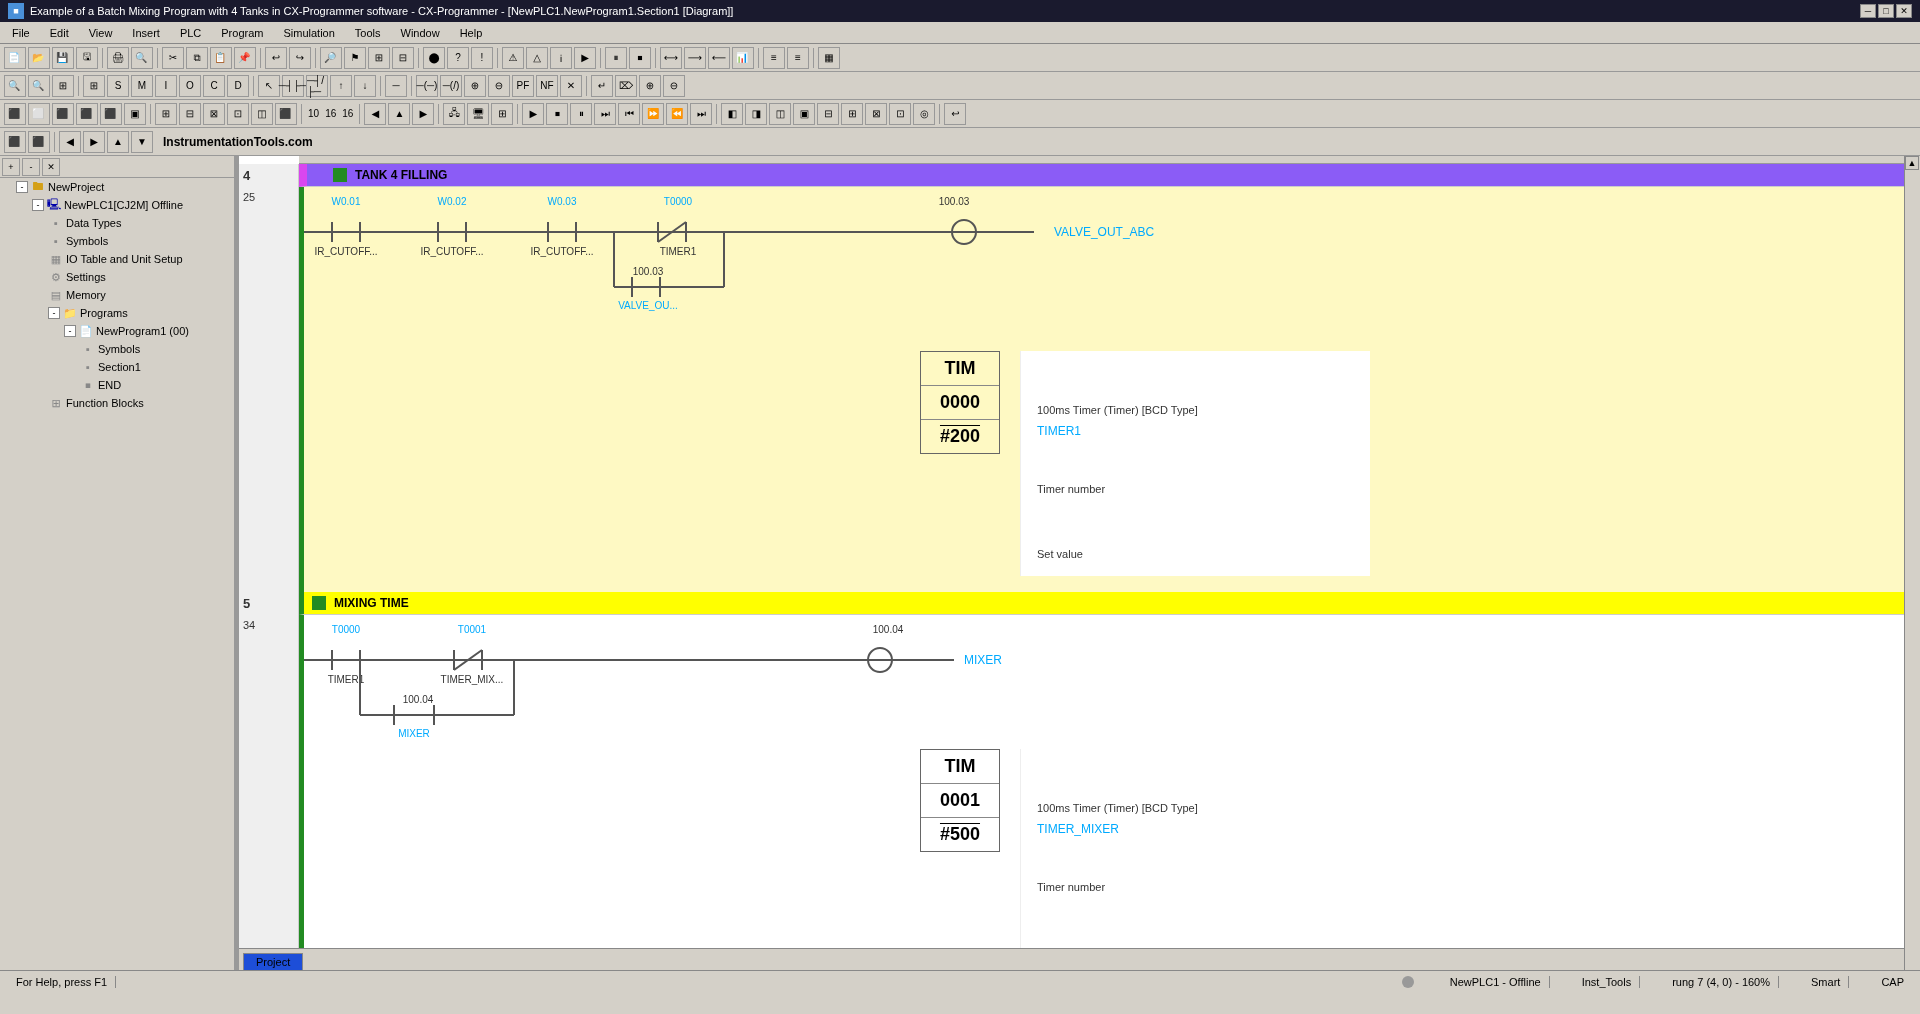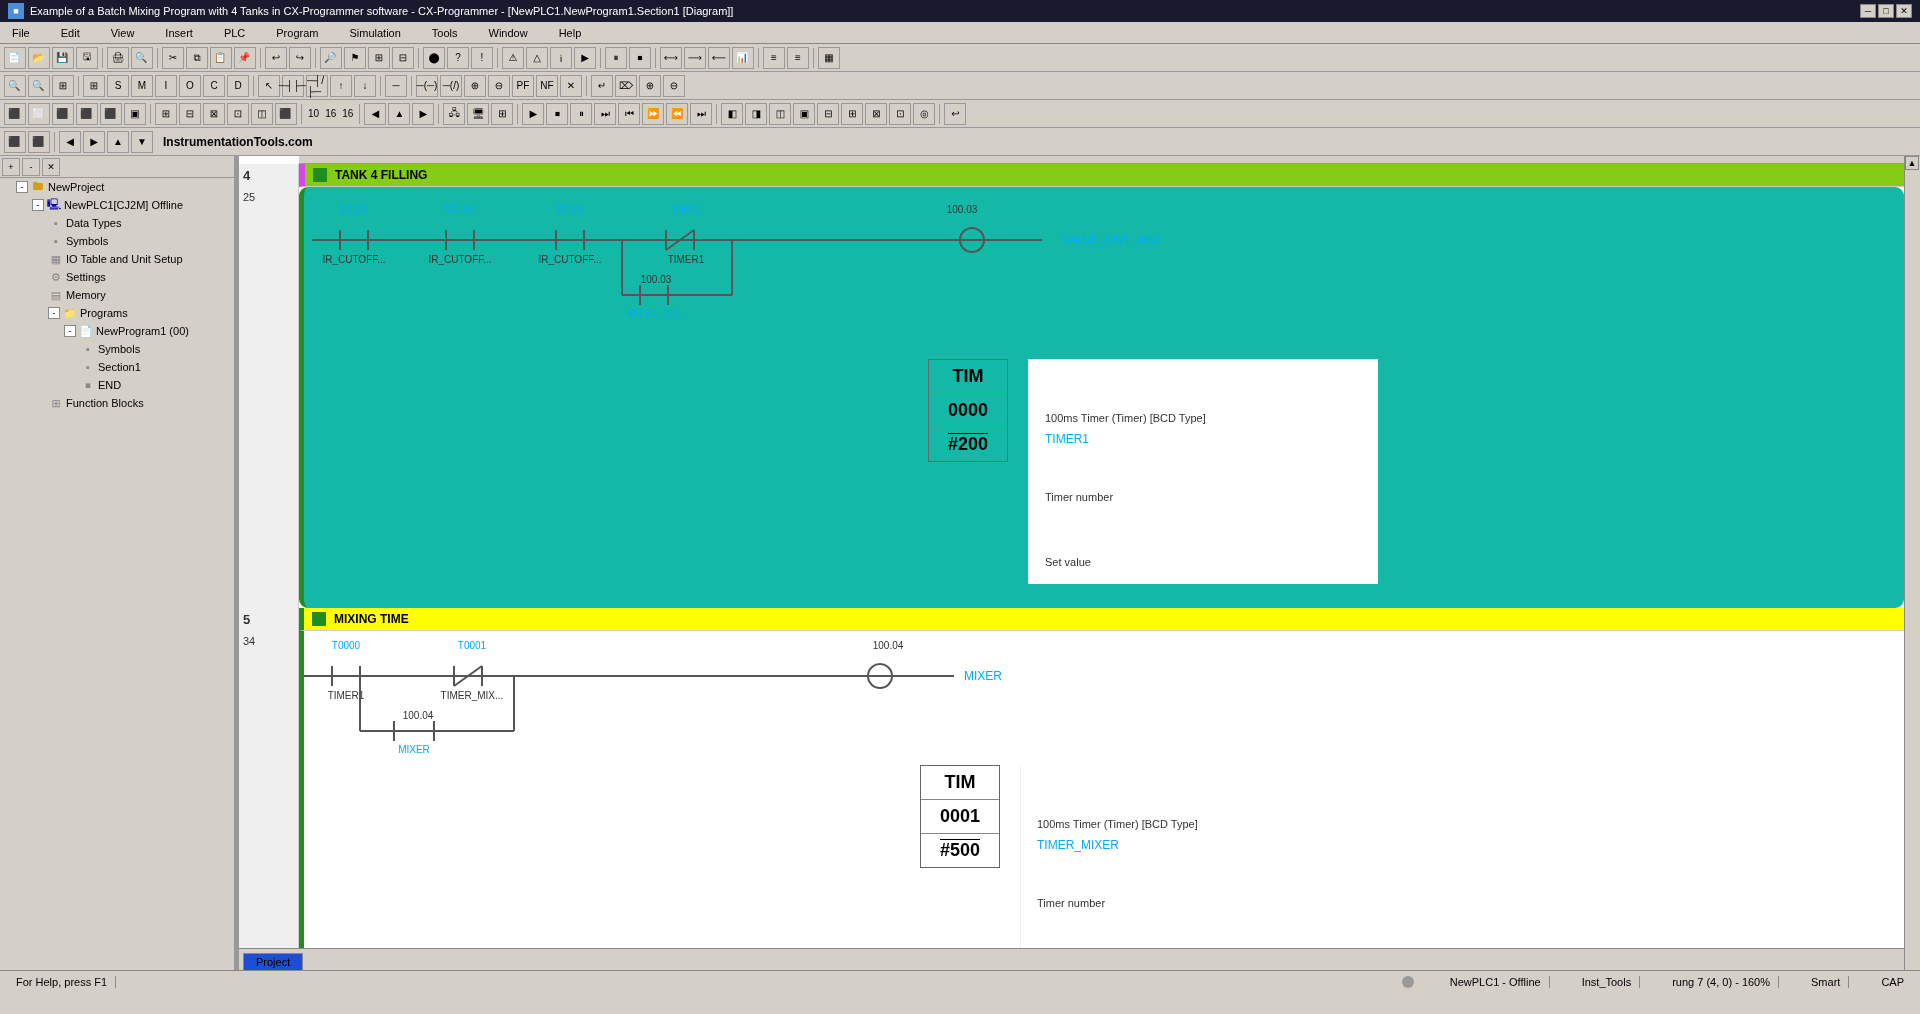--- a/index.html
+++ b/index.html
@@ -6,21 +6,21 @@
     body { font-family: 'Segoe UI', Tahoma, Geneva, Verdana, sans-serif; font-size: 11px; background: #d4d0c8; overflow: hidden; width: 1920px; height: 1014px; }
     
     
     .title-bar { background: #1a1a2e; color: white; height: 22px; display: flex; align-items: center; justify-content: space-between; padding: 0 8px; font-size: 11px; }
     .title-bar-left { display: flex; align-items: center; gap: 6px; }
     .title-bar-icon { width: 16px; height: 16px; background: #4a90d9; display: flex; align-items: center; justify-content: center; font-size: 9px; }
     .title-bar-controls { display: flex; gap: 2px; }
     .title-btn { width: 16px; height: 14px; background: #d4d0c8; border: 1px solid #888; font-size: 9px; display: flex; align-items: center; justify-content: center; cursor: pointer; color: black; }
 
     
-    .menu-bar { background: #d4d0c8; height: 22px; display: flex; align-items: center; padding: 0 4px; border-bottom: 1px solid #888; gap: 15px; }
+    .menu-bar { background: #d4d0c8; height: 22px; display: flex; align-items: center; padding: 0 4px; border-bottom: 1px solid #888; gap: 4px; }
     .menu-item { padding: 2px 8px; font-size: 11px; cursor: pointer; }
 
     
     .toolbar-row { background: #d4d0c8; height: 28px; display: flex; align-items: center; padding: 2px 4px; border-bottom: 1px solid #999; gap: 2px; flex-wrap: nowrap; }
     .tb-btn { width: 22px; height: 22px; background: #d4d0c8; border: 1px solid #999; display: flex; align-items: center; justify-content: center; cursor: pointer; font-size: 10px; flex-shrink: 0; }
     .tb-sep { width: 1px; height: 20px; background: #999; margin: 0 2px; flex-shrink: 0; }
     .toolbar3-text { font-size: 12px; font-weight: bold; padding: 0 8px; color: #000; }
 
     
     .sidebar { width: 235px; background: #d4d0c8; border-right: 1px solid #999; overflow: hidden; flex-shrink: 0; }
@@ -368,31 +368,31 @@
       <div class="diagram-content">
 
         <div style="height:8px; background:#d4d0c8; border-bottom:1px solid #999; margin-left:60px;"></div>
 
         <div class="section-block">
 
           <div class="rung-row">
             <div class="left-nums">
               <span class="rung-num-main">4</span>
             </div>
-            <div style="flex:1; background:#84cc16; display:flex; align-items:center; padding:4px 8px; font-weight:bold; font-size:12px; border-bottom:1px solid #ccc; border-left:6px solid #d946ef;">
+            <div style="flex:1; background:#8b5cf6; display:flex; align-items:center; padding:4px 26px; font-weight:bold; font-size:12px; border-bottom:1px solid #ccc; border-left:8px solid #d946ef;">
               <div style="width:14px;height:14px;background:#228b22;margin-right:8px;flex-shrink:0;"></div>
               <span>TANK 4 FILLING</span>
             </div>
           </div>
 
           <div class="rung-row">
             <div class="left-nums">
               <span class="rung-num-sub">25</span>
             </div>
-            <div style="flex:1; border-left:5px solid #228b22; background:#14b8a6; padding:8px;border-radius:9px;">
+            <div style="flex:1; border-left:5px solid #228b22; background:#fef9c3; padding:0;">
 
               <svg width="1100" height="160" class="rung-svg">
 
                 <line x1="0" y1="45" x2="720" y2="45" stroke="#555" stroke-width="2"></line>
 
                 <text x="42" y="18" text-anchor="middle" font-size="10" fill="#00aaff">W0.01</text>
                 <line x1="0" y1="45" x2="28" y2="45" stroke="#555" stroke-width="2"></line>
                 <line x1="28" y1="35" x2="28" y2="55" stroke="#555" stroke-width="2"></line>
                 <line x1="56" y1="35" x2="56" y2="55" stroke="#555" stroke-width="2"></line>
                 <line x1="56" y1="45" x2="90" y2="45" stroke="#555" stroke-width="2"></line>

